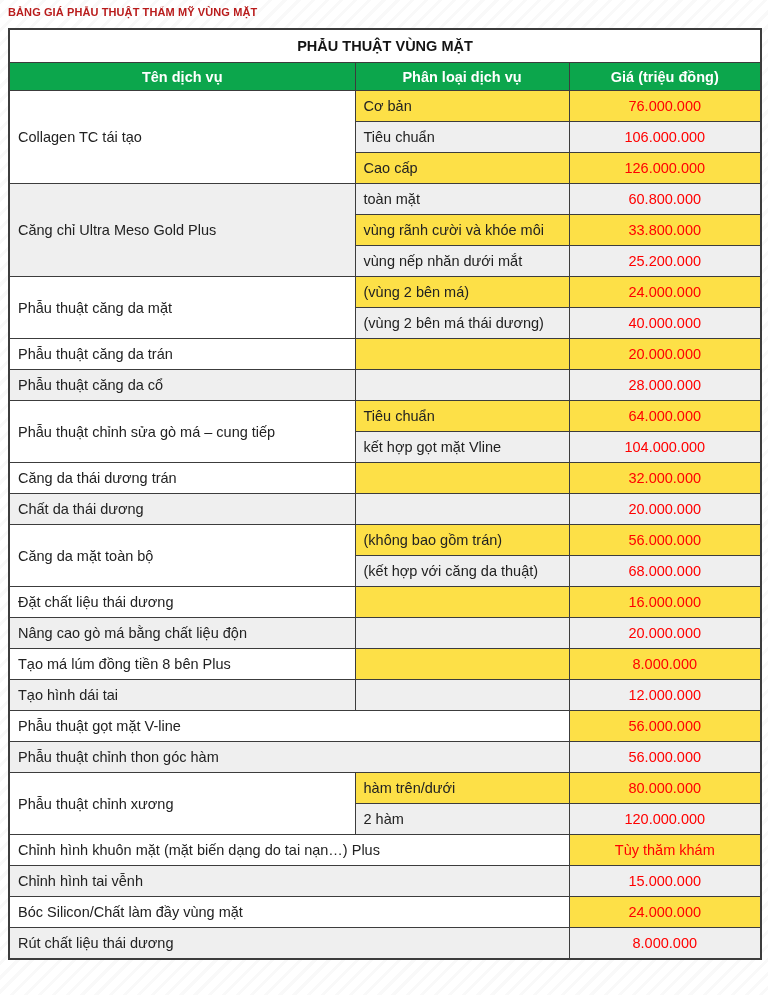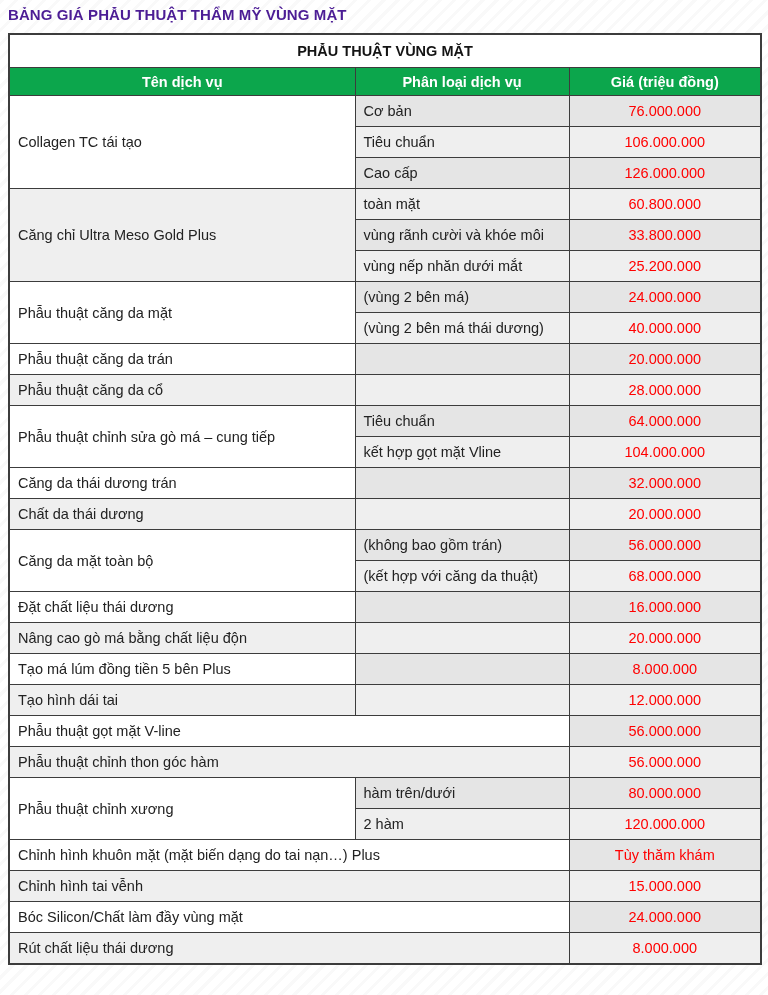--- a/index.html
+++ b/index.html
@@ -15,35 +15,35 @@
   body::before {
     content: "";
     position: absolute;
     inset: 0;
     background: repeating-linear-gradient(135deg,
       rgba(0,0,0,0.022) 0px, rgba(0,0,0,0.022) 3px,
       transparent 3px, transparent 10px);
     pointer-events: none;
   }
   .page-title {
-    font-size: 15px;
+    font-size: 11px;
     font-weight: bold;
-    color: #4c1d95;
+    color: #b91c1c;
     padding: 6px 0 0 8px;
     letter-spacing: 0.1px;
     position: relative;
   }
   table.price-table {
     border-collapse: collapse;
     table-layout: fixed;
     width: 752px;
     margin: 10px 0 0 8px;
     border: 2px solid #3c3c3c;
     position: relative;
-    background: #e5e5e5;
+    background: #fde047;
   }
   table.price-table td, table.price-table th {
     border: 1px solid #3c3c3c;
     font-size: 14.5px;
     overflow: hidden;
     white-space: nowrap;
   }
   td.tbl-title {
     height: 30px;
     text-align: center;
@@ -169,21 +169,21 @@
         <td class="service cell-white">Đặt chất liệu thái dương</td>
         <td class="variant"></td>
         <td class="price">16.000.000</td>
       </tr>
       <tr class="alt">
         <td class="service cell-alt">Nâng cao gò má bằng chất liệu độn</td>
         <td class="variant"></td>
         <td class="price">20.000.000</td>
       </tr>
       <tr>
-        <td class="service cell-white">Tạo má lúm đồng tiền 5 bên Plus</td>
+        <td class="service cell-white">Tạo má lúm đồng tiền 8 bên Plus</td>
         <td class="variant"></td>
         <td class="price">8.000.000</td>
       </tr>
       <tr class="alt">
         <td class="service cell-alt">Tạo hình dái tai</td>
         <td class="variant"></td>
         <td class="price">12.000.000</td>
       </tr>
       <tr>
         <td class="service cell-white" colspan="2">Phẫu thuật gọt mặt V-line</td>

